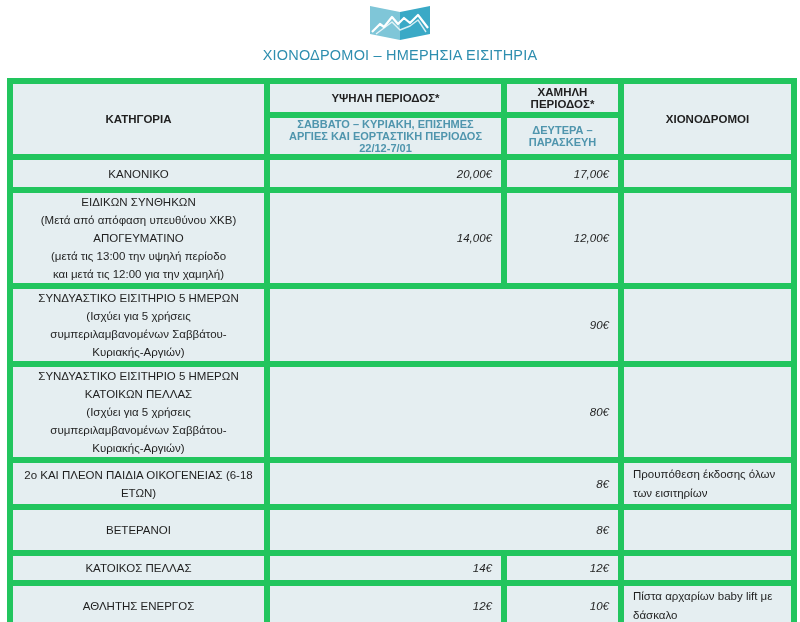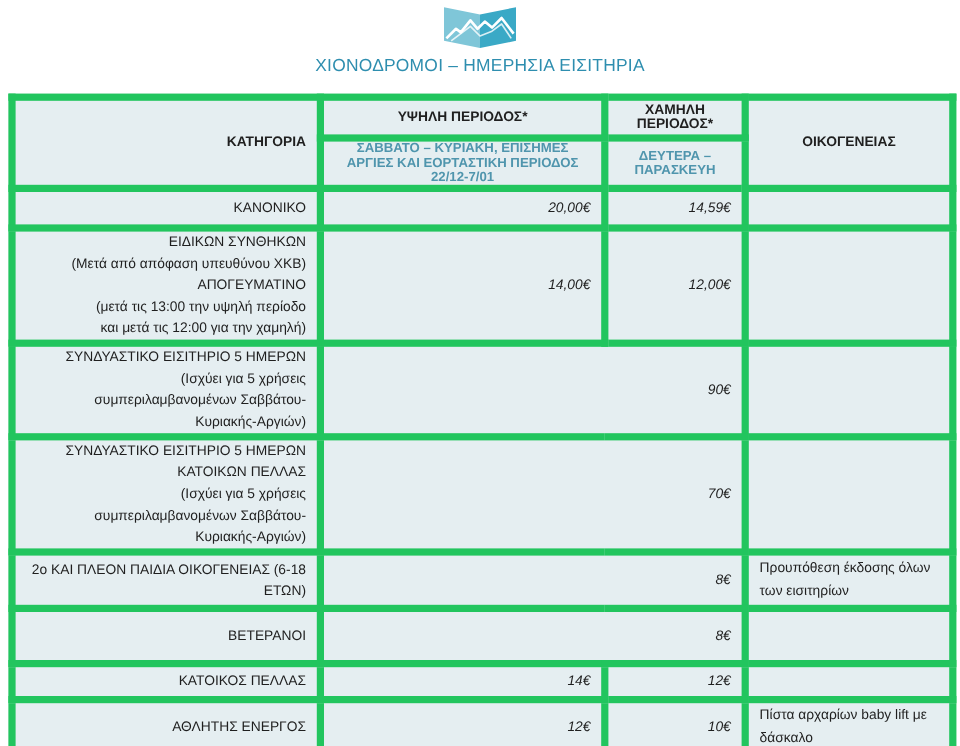--- a/index.html
+++ b/index.html
@@ -7,21 +7,21 @@
            font-family: "Liberation Sans", "DejaVu Sans", sans-serif; color: #1f1f1f; }
     .logo { position: absolute; left: 364px; top: 4px; width: 72px; height: 36px; }
     .page-title { position: absolute; left: 0; width: 800px; top: 47px; text-align: center;
                   font-size: 14.5px; color: #2e8eaf; letter-spacing: 0.2px; }
     table.prices { position: absolute; left: 7px; top: 78px; width: 784px; border-collapse: collapse;
                    table-layout: fixed; background: #e5eef1; font-size: 11.5px; }
     table.prices td, table.prices th { border: 6px solid #22c55e; padding: 0 9px; vertical-align: middle; }
     th { font-weight: bold; font-size: 11.5px; }
     .hdr-main { text-align: center; }
     .hdr-sub { text-align: center; color: #4f95ad; font-weight: bold; font-size: 11px; line-height: 12px; }
-    .cat { text-align: right; line-height: 18px; }
+    .cat { text-align: center; line-height: 18px; }
     .cat b { font-weight: normal; }
     .price { text-align: right; font-style: italic; }
     .note { text-align: left; line-height: 19px; }
   </style>
 </head>
 <body>
 
 <svg class="logo" viewBox="0 0 72 36">
   <polygon points="6,2 36,8 36,36 6,30" fill="#7fc6d8"></polygon>
   <polygon points="36,8 66,2 66,30 36,36" fill="#3aa9c6"></polygon>
@@ -35,31 +35,31 @@
     <col style="width:257px">
       <col style="width:237px">
       <col style="width:117px">
       <col style="width:173px">
   </colgroup>
   <tbody>
       <tr style="height:34px">
     <th rowspan="2" class="cat">ΚΑΤΗΓΟΡΙΑ</th>
     <th class="hdr-main">ΥΨΗΛΗ ΠΕΡΙΟΔΟΣ*</th>
     <th class="hdr-main" style="line-height:12px">ΧΑΜΗΛΗ ΠΕΡΙΟΔΟΣ*</th>
-    <th rowspan="2" class="hdr-main">ΟΙΚΟΓΕΝΕΙΑΣ</th>
+    <th rowspan="2" class="hdr-main">ΧΙΟΝΟΔΡΟΜΟΙ</th>
   </tr>
   <tr style="height:33px">
     <td class="hdr-sub">ΣΑΒΒΑΤΟ – ΚΥΡΙΑΚΗ, ΕΠΙΣΗΜΕΣ ΑΡΓΙΕΣ ΚΑΙ ΕΟΡΤΑΣΤΙΚΗ ΠΕΡΙΟΔΟΣ 22/12-7/01</td>
     <td class="hdr-sub">ΔΕΥΤΕΡΑ – ΠΑΡΑΣΚΕΥΗ</td>
   </tr>
 
   <tr style="height:33px">
     <td class="cat"><b>ΚΑΝΟΝΙΚΟ</b></td>
     <td class="price">20,00€</td>
-    <td class="price">14,59€</td>
+    <td class="price">17,00€</td>
     <td class="note"></td>
   </tr>
 
   <tr style="height:92px">
     <td class="cat">
       <b>ΕΙΔΙΚΩΝ ΣΥΝΘΗΚΩΝ</b><br>
       <span>(Μετά από απόφαση υπευθύνου ΧΚΒ)</span><br>
       <b>ΑΠΟΓΕΥΜΑΤΙΝΟ</b><br>
       <span>(μετά τις 13:00 την υψηλή περίοδο</span><br>
       <span>και μετά τις 12:00 για την χαμηλή)</span>
@@ -81,21 +81,21 @@
   </tr>
 
   <tr style="height:92px">
     <td class="cat">
       <b>ΣΥΝΔΥΑΣΤΙΚΟ ΕΙΣΙΤΗΡΙΟ 5 ΗΜΕΡΩΝ</b><br>
       <b>ΚΑΤΟΙΚΩΝ ΠΕΛΛΑΣ</b><br>
       <span>(Ισχύει για 5 χρήσεις</span><br>
       <span>συμπεριλαμβανομένων Σαββάτου-</span><br>
       <span>Κυριακής-Αργιών)</span>
     </td>
-    <td colspan="2" class="price">70€</td>
+    <td colspan="2" class="price">80€</td>
     <td class="note"></td>
   </tr>
 
   <tr style="height:47px">
     <td class="cat"><b>2ο ΚΑΙ ΠΛΕΟΝ ΠΑΙΔΙΑ ΟΙΚΟΓΕΝΕΙΑΣ (6-18 ΕΤΩΝ)</b></td>
     <td colspan="2" class="price">8€</td>
     <td class="note">Προυπόθεση έκδοσης όλων των εισιτηρίων</td>
   </tr>
 
   <tr style="height:46px">

